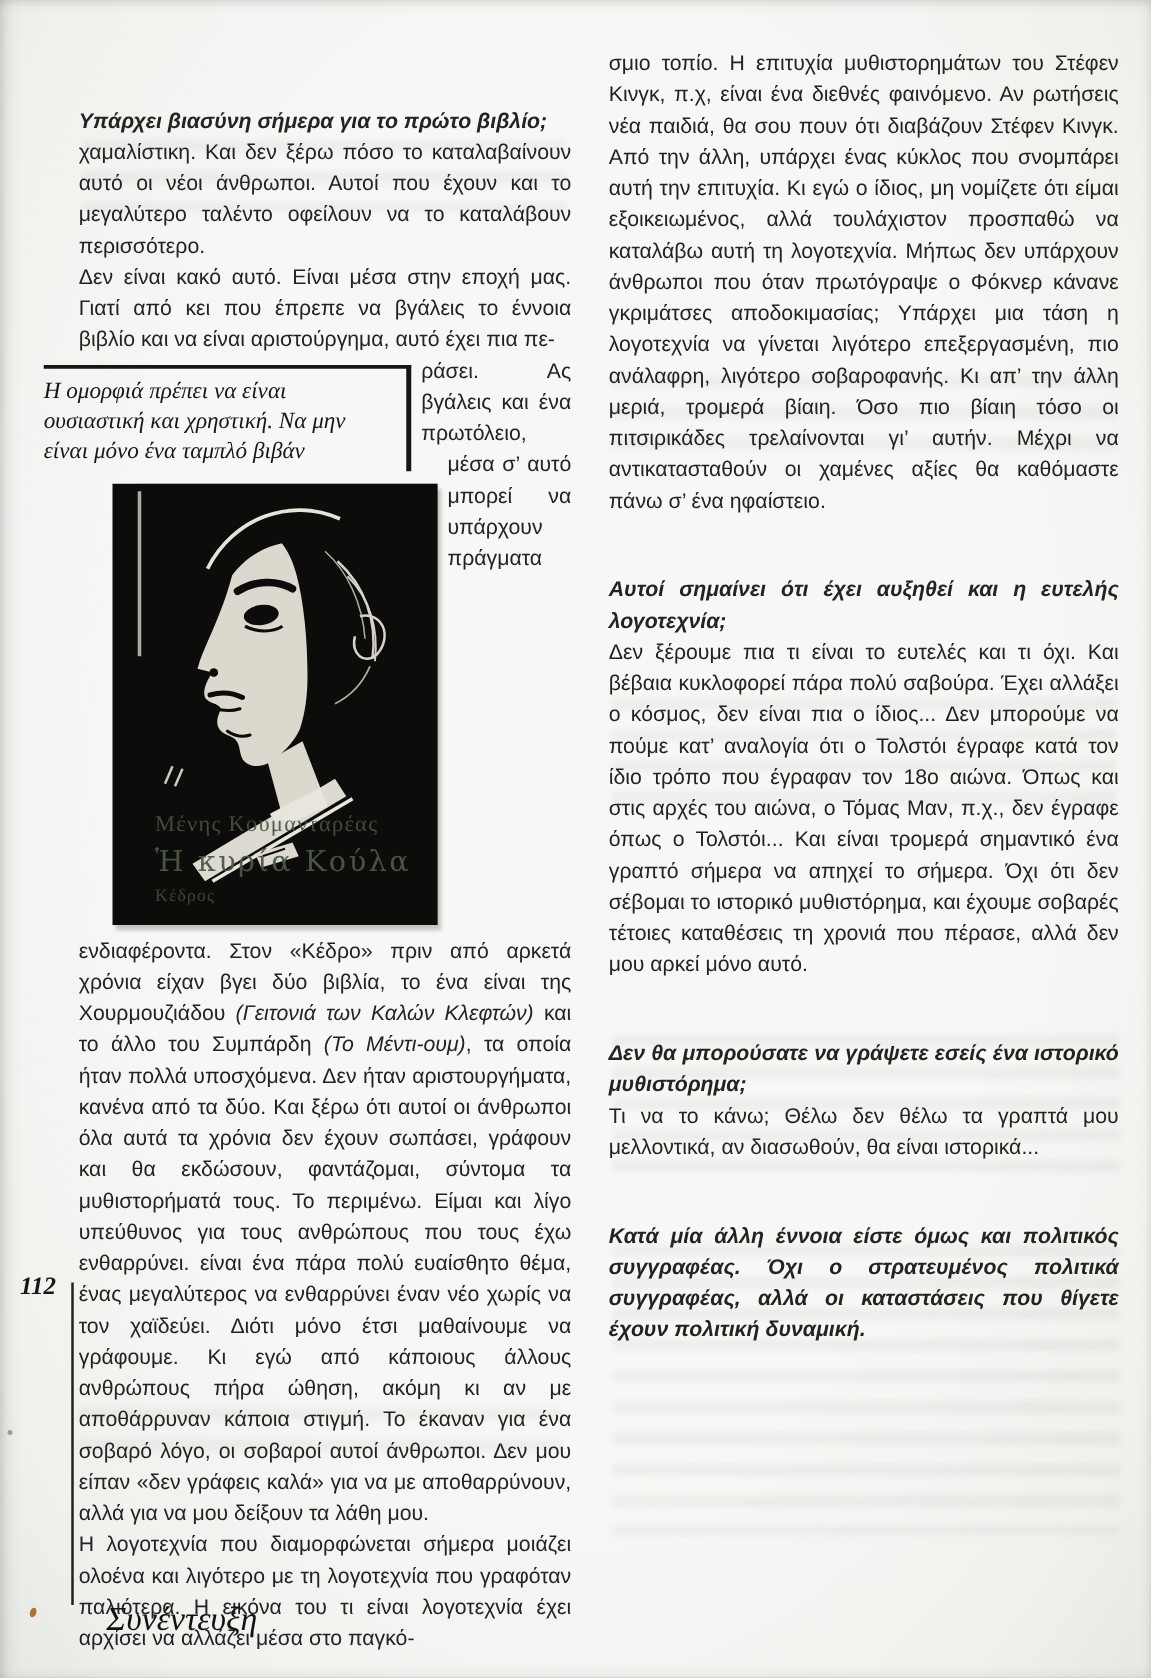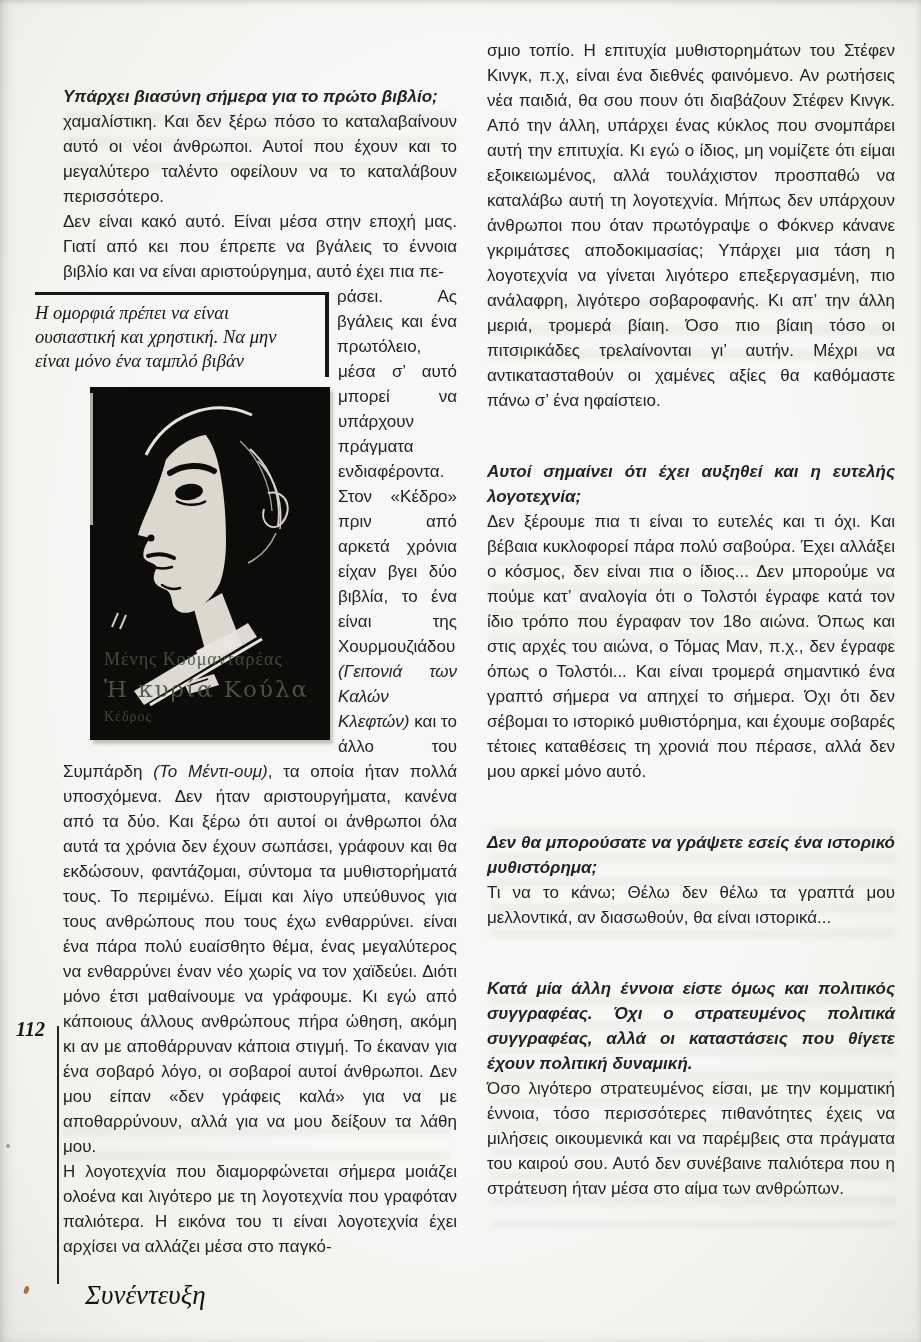--- a/index.html
+++ b/index.html
@@ -16,21 +16,21 @@
   p.body-p{margin:0;font-size:17px;line-height:25px;text-align:justify;}
   p.question{font-weight:700;font-style:italic;margin-top:46px;}
   .pullquote{
     float:left;width:278px;margin:8px 8px 6px -28px;padding:6px 12px 4px 0;
     border-top:3px solid #161616;border-right:4px solid #161616;
     font-family:"Liberation Serif","DejaVu Serif",serif;font-style:italic;font-weight:400;
     font-size:18.5px;line-height:24px;text-align:left;color:#161616;
   }
   .cover-wrap{
     float:left;clear:left;width:240px;height:353px;margin:4px 8px 8px 27px;
-    box-shadow:3px 4px 3px rgba(70,72,66,.3);background:#0c0c0a;
+    box-shadow:3px 4px 3px rgba(70,72,66,.3);background:#0c0c0a;padding-left:20px;
   }
   .it{font-style:italic;}
   .page-number{
     position:absolute;left:16px;top:1018px;
     font-family:"Liberation Serif","DejaVu Serif",serif;font-style:italic;font-weight:700;
     font-size:20px;color:#161616;
   }
   .folio-rule{position:absolute;left:57px;top:1026px;width:2px;height:258px;background:#222;}
   .footer-label{
     position:absolute;left:85px;top:1280px;
@@ -119,21 +119,20 @@
     <p class="body-p">Η λογοτεχνία που διαμορφώνεται σήμερα μοιάζει ολοένα και λιγότερο με τη λογοτεχνία που γραφόταν παλιότερα. Η εικόνα του τι είναι λογοτεχνία έχει αρχίσει να αλλάζει μέσα στο παγκό-</p>
   </div>
 
   <div class="col col-right">
     <p class="body-p">σμιο τοπίο. Η επιτυχία μυθιστορημάτων του Στέφεν Κινγκ, π.χ, είναι ένα διεθνές φαινόμενο. Αν ρωτήσεις νέα παιδιά, θα σου πουν ότι διαβάζουν Στέφεν Κινγκ. Από την άλλη, υπάρχει ένας κύκλος που σνομπάρει αυτή την επιτυχία. Κι εγώ ο ίδιος, μη νομίζετε ότι είμαι εξοικειωμένος, αλλά τουλάχιστον προσπαθώ να καταλάβω αυτή τη λογοτεχνία. Μήπως δεν υπάρχουν άνθρωποι που όταν πρωτόγραψε ο Φόκνερ κάνανε γκριμάτσες αποδοκιμασίας; Υπάρχει μια τάση η λογοτεχνία να γίνεται λιγότερο επεξεργασμένη, πιο ανάλαφρη, λιγότερο σοβαροφανής. Κι απ’ την άλλη μεριά, τρομερά βίαιη. Όσο πιο βίαιη τόσο οι πιτσιρικάδες τρελαίνονται γι’ αυτήν. Μέχρι να αντικατασταθούν οι χαμένες αξίες θα καθόμαστε πάνω σ’ ένα ηφαίστειο.</p>
     <p class="body-p question">Αυτοί σημαίνει ότι έχει αυξηθεί και η ευτελής λογοτεχνία;</p>
     <p class="body-p">Δεν ξέρουμε πια τι είναι το ευτελές και τι όχι. Και βέβαια κυκλοφορεί πάρα πολύ σαβούρα. Έχει αλλάξει ο κόσμος, δεν είναι πια ο ίδιος... Δεν μπορούμε να πούμε κατ’ αναλογία ότι ο Τολστόι έγραφε κατά τον ίδιο τρόπο που έγραφαν τον 18ο αιώνα. Όπως και στις αρχές του αιώνα, ο Τόμας Μαν, π.χ., δεν έγραφε όπως ο Τολστόι... Και είναι τρομερά σημαντικό ένα γραπτό σήμερα να απηχεί το σήμερα. Όχι ότι δεν σέβομαι το ιστορικό μυθιστόρημα, και έχουμε σοβαρές τέτοιες καταθέσεις τη χρονιά που πέρασε, αλλά δεν μου αρκεί μόνο αυτό.</p>
     <p class="body-p question">Δεν θα μπορούσατε να γράψετε εσείς ένα ιστορικό μυθιστόρημα;</p>
     <p class="body-p">Τι να το κάνω; Θέλω δεν θέλω τα γραπτά μου μελλοντικά, αν διασωθούν, θα είναι ιστορικά...</p>
     <p class="body-p question">Κατά μία άλλη έννοια είστε όμως και πολιτικός συγγραφέας. Όχι ο στρατευμένος πολιτικά συγγραφέας, αλλά οι καταστάσεις που θίγετε έχουν πολιτική δυναμική.</p>
-    <p class="body-p">Όσο λιγότερο στρατευμένος είσαι, με την κομματική έννοια, τόσο περισσότερες πιθανότητες έχεις να μιλήσεις οικουμενικά και να παρέμβεις στα πράγματα του καιρού σου. Αυτό δεν συνέβαινε παλιότερα που η στράτευση ήταν μέσα στο αίμα των ανθρώπων.</p>
   </div>
 
   <div class="page-number">112</div>
   <div class="folio-rule"></div>
   <div class="footer-label">Συνέντευξη</div>
   <div class="speck"></div>
   <div class="dot2"></div>
 
 </div>
 

